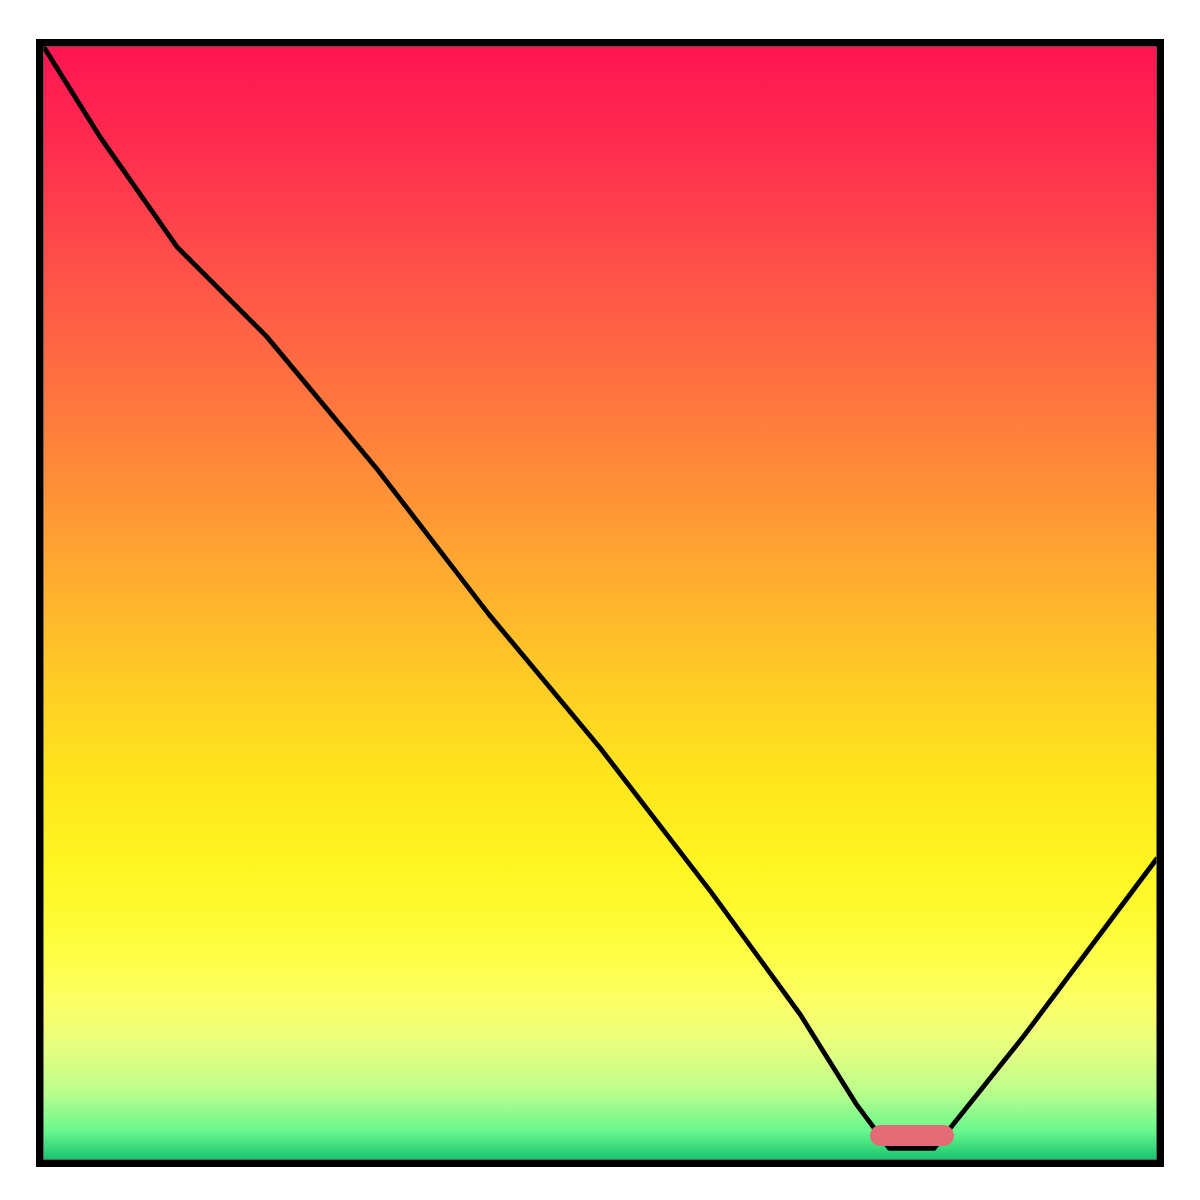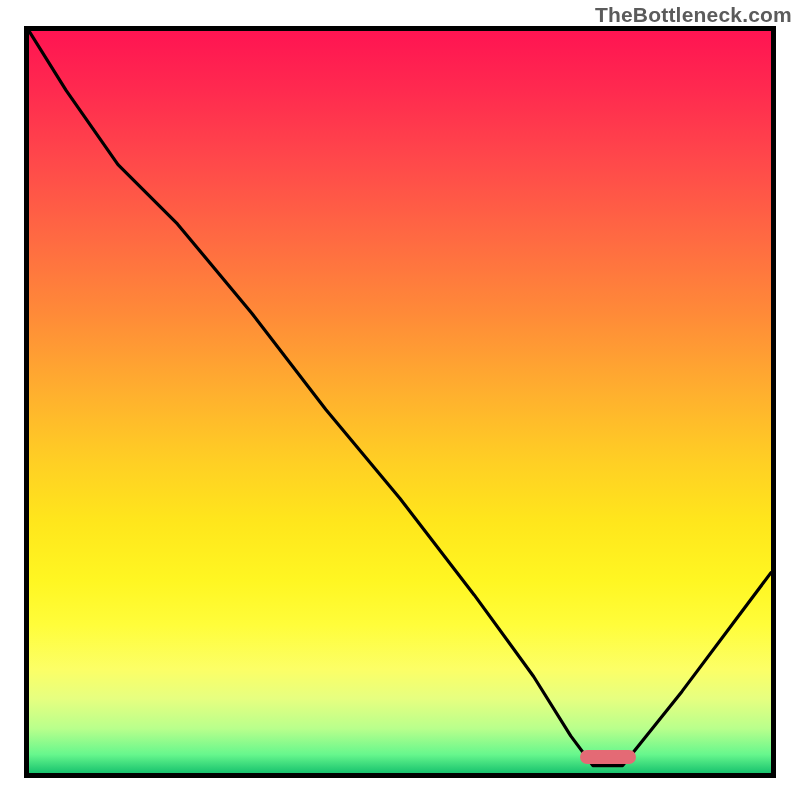--- a/index.html
+++ b/index.html
@@ -92,21 +92,20 @@
     width: 56px;
     height: 14px;
     border-radius: 7px;
     background: #e46a75;
   }
 </style>
 </head>
 <body>
 <div class="wrap">
 
-  <div class="attribution">TheBottleneck.com</div>
 
   <div class="chart-area">
     <div class="gradient"></div>
 
     <svg class="curve" viewBox="0 0 742 742" preserveAspectRatio="none">
       <path id="curve-path" fill="none" stroke="#000000" stroke-width="3.2" stroke-linejoin="round" stroke-linecap="round" d="M0.0 0.0 L37.1 59.4 L89.0 133.6 L148.4 192.9 L222.6 282.0 L296.8 378.4 L371.0 467.5 L445.2 563.9 L504.6 645.5 L541.7 704.9 L563.9 734.6 L593.6 734.6 L653.0 660.4 L742.0 541.7"></path>
     </svg>
 
     <div class="marker" id="marker" style="width: 55.65px; height: 14.098px; left: 555.935px; top: 723.627px; background: rgb(228, 106, 117);"></div>
 

